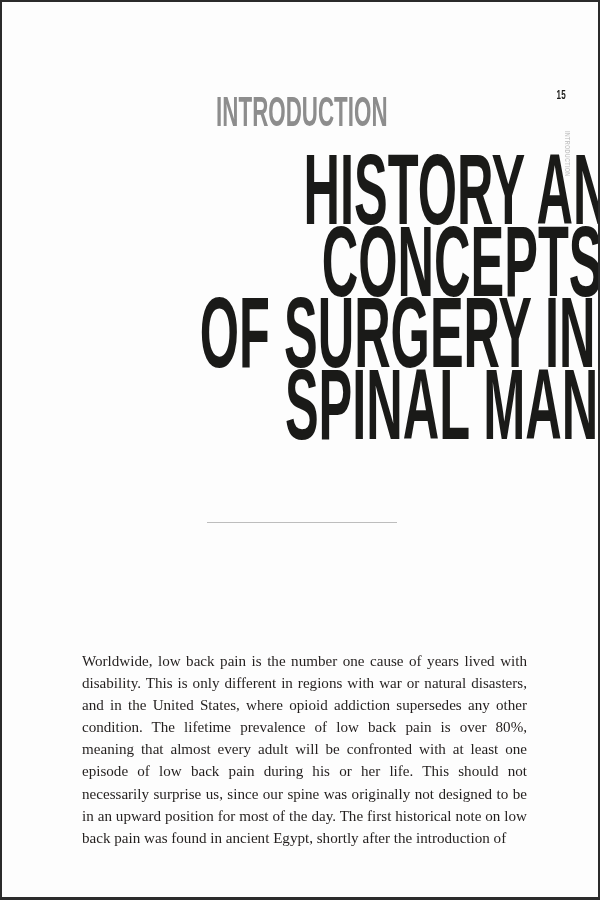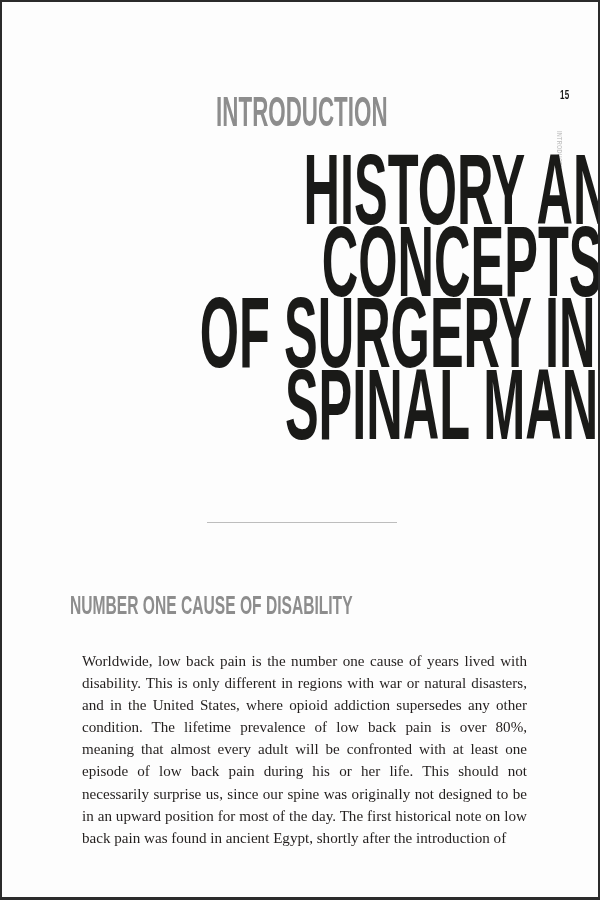--- a/index.html
+++ b/index.html
@@ -19,23 +19,23 @@
     border-right: 2px solid #2b2b2b;
     border-bottom: 3px solid #2b2b2b;
     overflow: hidden;
     font-family: "Liberation Serif", serif;
   }
 
   
   .folio-block {
     position: absolute;
     top: 86px;
-    right: 22px;
+    right: 14px;
     width: 34px;
-    text-align: right;
+    text-align: left;
   }
   .folio-number {
     font-family: "Liberation Sans", sans-serif;
     font-weight: 700;
     font-size: 13px;
     line-height: 1;
     color: #1a1a18;
     transform: scaleX(0.62);
     transform-origin: 50% 50%;
     letter-spacing: 0.5px;
@@ -184,19 +184,16 @@
     </div>
     <div class="title-line">
       <span class="squeeze">SPINAL MANAGEMENT</span>
     </div>
   </div>
 
   <div class="divider-wrap">
     <div class="divider"></div>
   </div>
 
-  <div class="section-heading">
-    <span class="squeeze">NUMBER ONE CAUSE OF DISABILITY</span>
-  </div>
 
   <p class="body-copy">Worldwide, low back pain is the number one cause of years lived with disability. This is only different in regions with war or natural disasters, and in the United States, where opioid addiction supersedes any other condition. The lifetime prevalence of low back pain is over 80%, meaning that almost every adult will be confronted with at least one episode of low back pain during his or her life. This should not necessarily surprise us, since our spine was originally not designed to be in an upward position for most of the day. The first historical note on low back pain was found in ancient Egypt, shortly after the introduction of</p>
 
 </div>
 
 </body></html>

